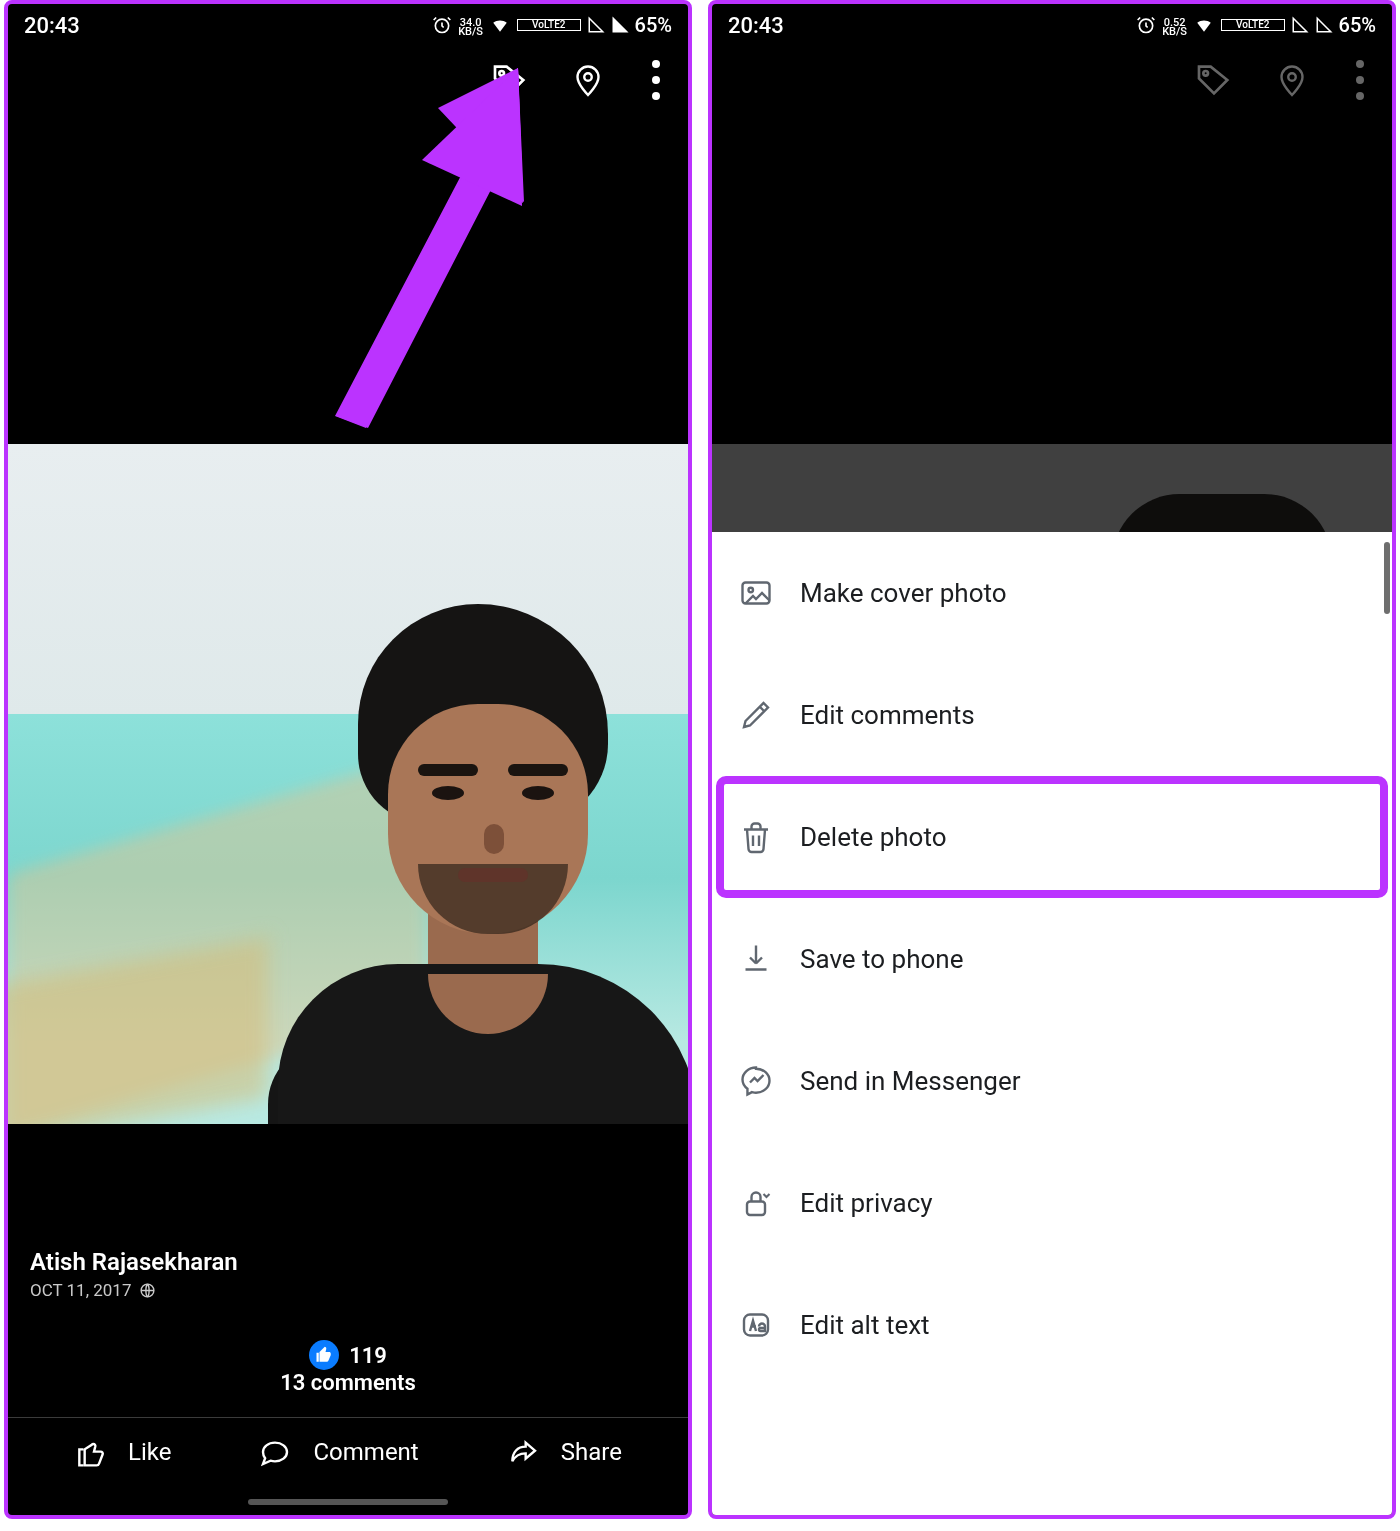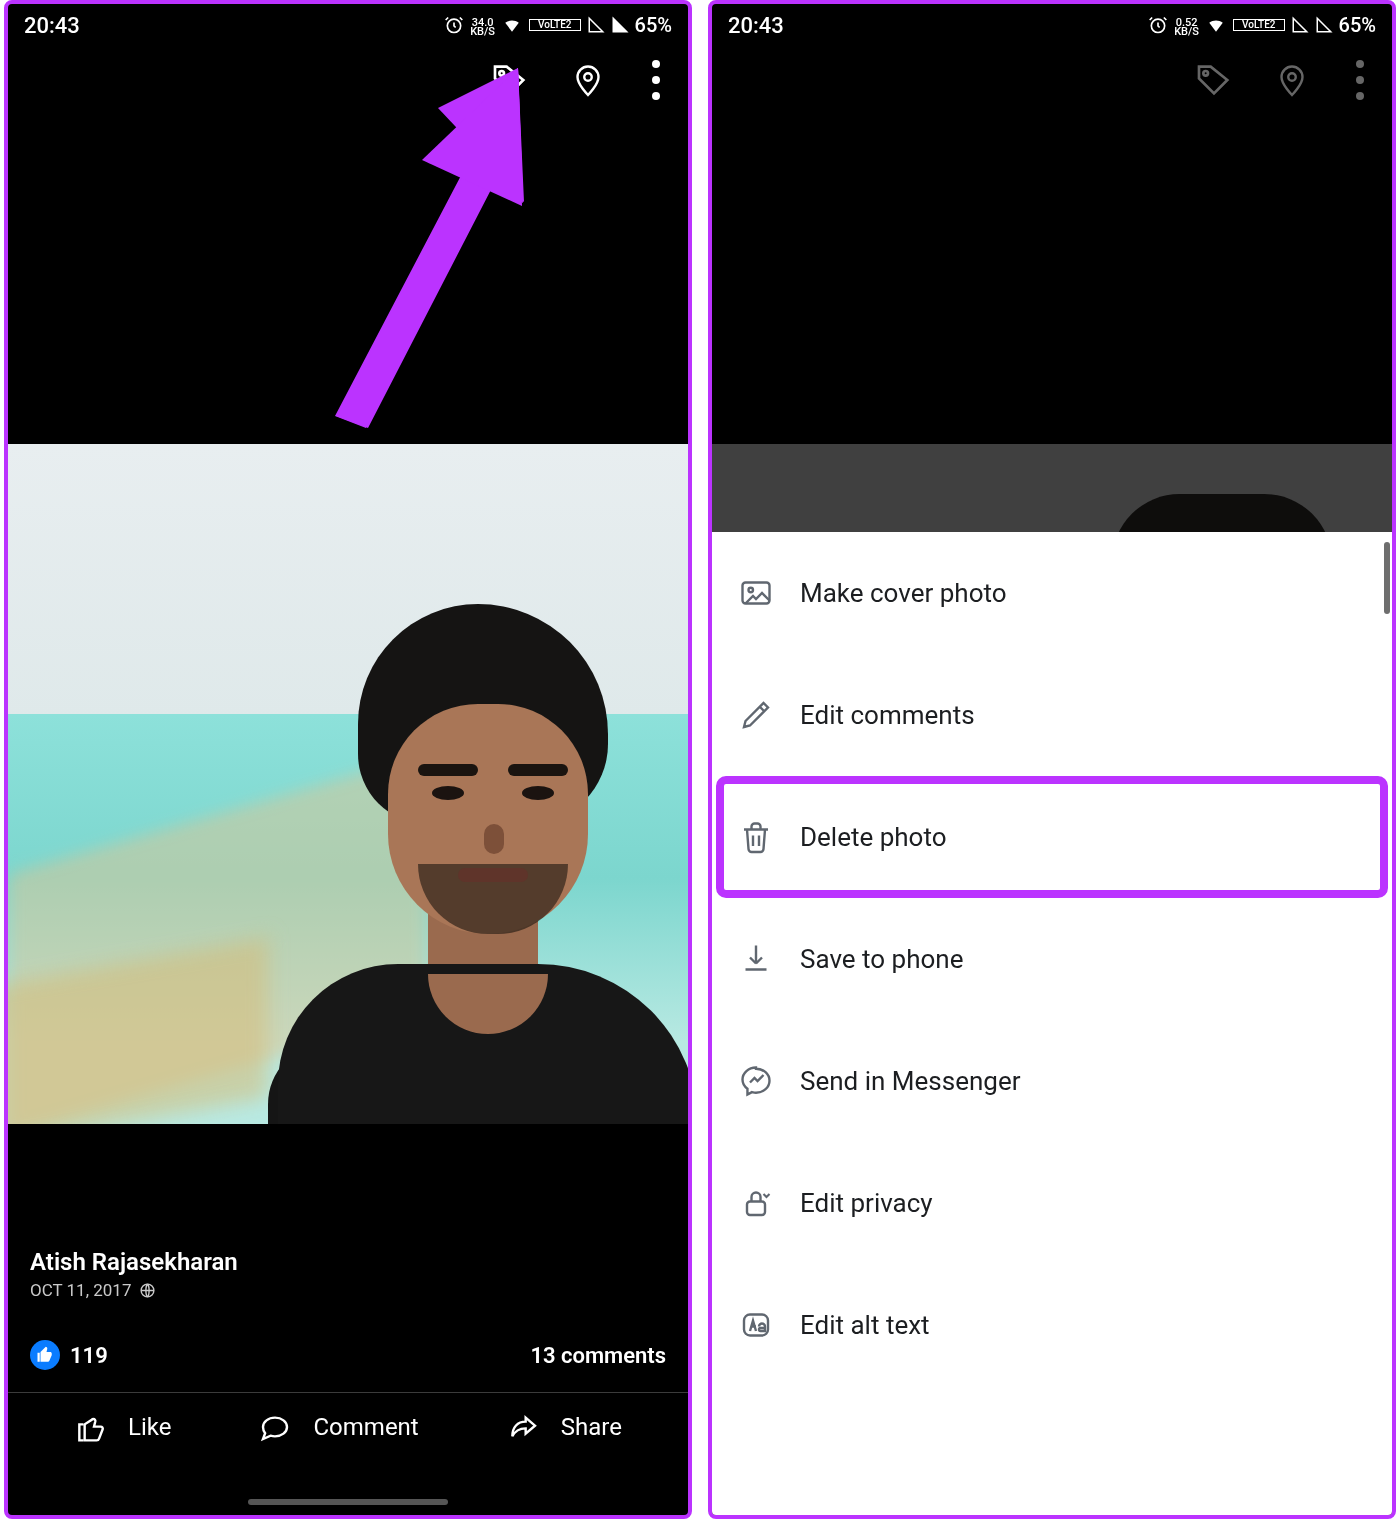--- a/index.html
+++ b/index.html
@@ -25,21 +25,21 @@
 
   
   .status-bar {
     height:42px;
     display:flex; align-items:center; justify-content:space-between;
     padding:0 16px;
     color:#fff; font-size:22px; font-weight:500;
   }
   .status-right { display:flex; align-items:center; gap:6px; font-size:15px;}
   .status-right .kbs { font-size:11px; line-height:0.8; text-align:center;margin-top:6px;}
-  .status-right .lte { font-size:10px; border:1px solid #fff; padding:1px 8px; line-height:0.75;}
+  .status-right .lte { font-size:10px; border:1px solid #fff; padding:1px 14px; line-height:0.75;}
   .status-right svg { display:block; }
   .battery-wrap { display:flex; align-items:center; gap:4px; font-size:20px;}
 
   
   .top-icons {
     height:68px;
     display:flex; align-items:center; justify-content:flex-end;
     gap:40px; padding-right:22px;
   }
   .top-icons.dim svg circle, .top-icons.dim svg path, .top-icons.dim .dots span {
@@ -86,21 +86,21 @@
   .collar{position:absolute; top:370px; left:130px; width:120px; height:60px; background:#9a6a4e; border-radius:0 0 60px 60px;}
   .sleeve{position:absolute; top:440px; left:-30px; width:140px; height:180px; background:#151515; border-radius:60px 20px 20px 40px;}
 
   
   .info {
     position:absolute; left:0; right:0; top:1244px;
     padding:0 22px; color:#fff;
   }
   .user-name { font-size:24px; font-weight:600; }
   .post-date { font-size:17px; color:#c9c9c9; margin-top:4px; display:flex; align-items:center; gap:8px;}
-  .likes-row { display:flex; justify-content:space-between; align-items:center; margin-top:40px; font-size:22px; font-weight:600;}
+  .likes-row { display:flex; justify-content:space-between; align-items:center; margin-top:40px; font-size:22px; font-weight:600;flex-direction:column;}
   .likes-left { display:flex; align-items:center; gap:10px;}
   .like-badge { width:30px; height:30px; border-radius:50%; background:#0a7cff; display:inline-flex; align-items:center; justify-content:center;}
   .divider { height:1px; background:#3b3b3b; margin:22px -22px 0;}
   .actions { display:flex; justify-content:space-around; padding:18px 0; color:#fff;}
   .action { display:flex; align-items:center; gap:22px; font-size:24px;}
 
   
   .dim-photo-strip {
     position:absolute; top:440px; left:0; right:0; height:120px;
     background:#404040;

